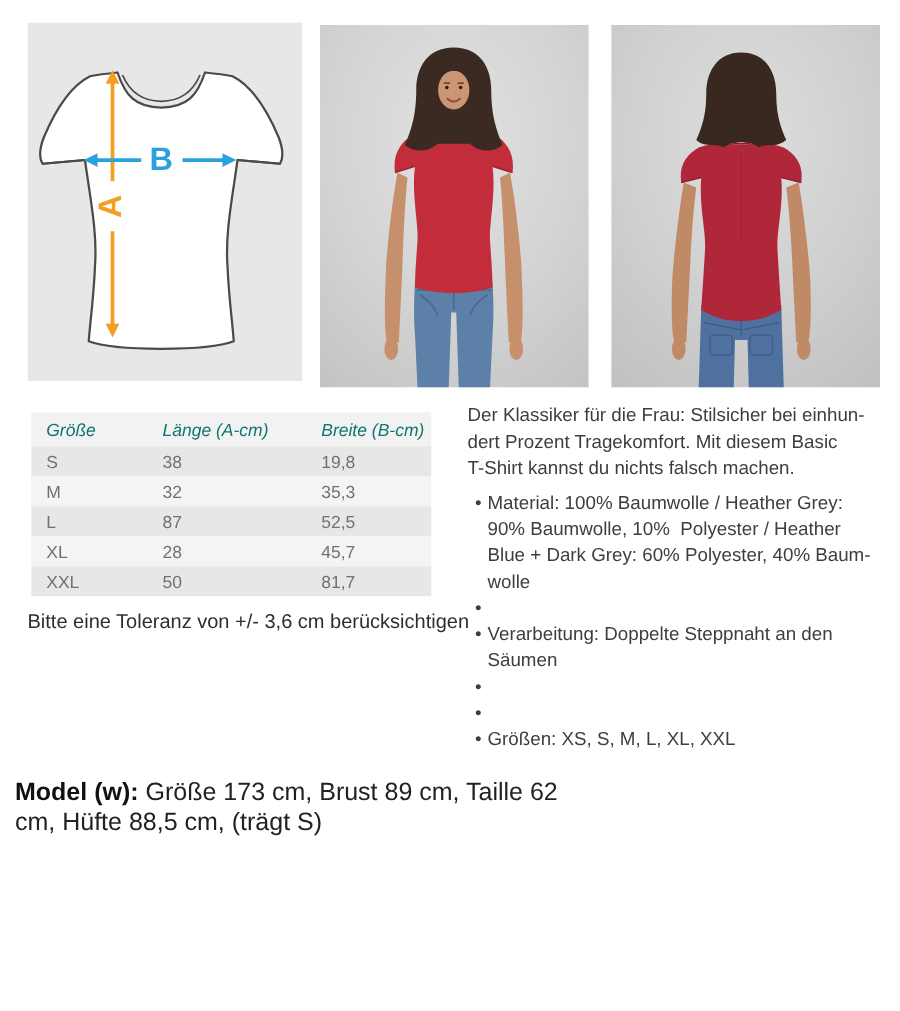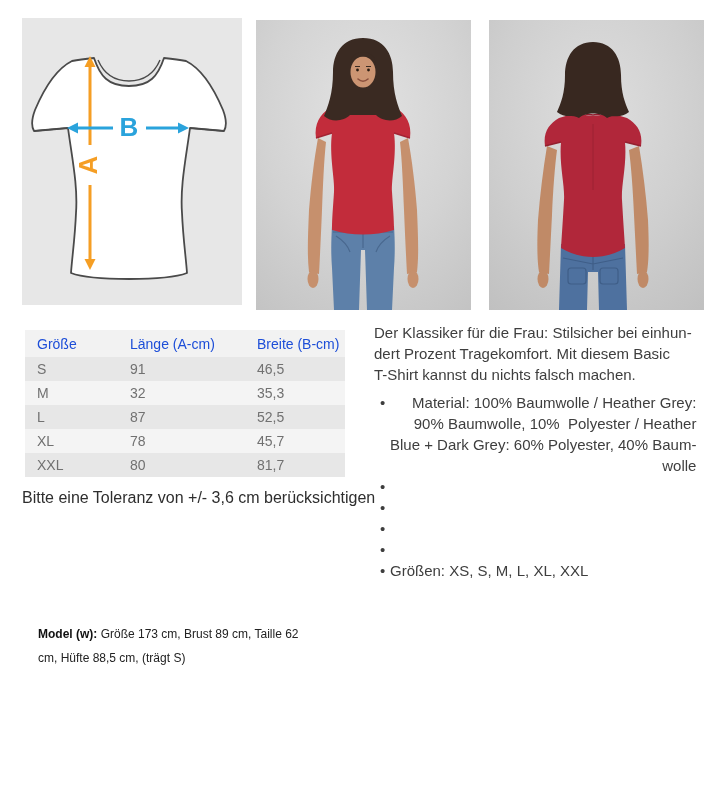--- a/index.html
+++ b/index.html
@@ -9,38 +9,38 @@
   
   .panel{position:absolute;top:18px;}
   .panel svg{display:block;}
   .diagram-panel{left:22px;width:220px;height:287px;}
   .photo-front{left:256px;top:20px;width:215px;height:290px;}
   .photo-back{left:489px;top:20px;width:215px;height:290px;}
 
   
   .size-table{position:absolute;left:25px;top:330px;width:320px;font-size:14px;}
   .trow{display:flex;align-items:center;height:24px;color:#717171;}
-  .trow.thead{height:27px;background:#f2f2f2;color:#1d4ed8;}
+  .trow.thead{height:27px;background:#f2f2f2;color:#0f766e;font-style:italic;}
   .trow.alt-a{background:#e7e7e7;}
   .trow.alt-b{background:#f4f4f4;}
   .c1{width:105px;padding-left:12px;box-sizing:border-box;}
   .c2{width:127px;}
   .c3{flex:1;}
 
   .tolerance-note{position:absolute;left:22px;top:489px;font-size:16px;color:#2e2e2e;white-space:pre;}
 
-  .model-info{position:absolute;left:38px;top:622px;font-size:12px;line-height:24px;color:#222;white-space:pre;}
+  .model-info{position:absolute;left:12px;top:622px;font-size:20px;line-height:24px;color:#222;white-space:pre;}
   .model-info strong{font-weight:bold;color:#111;}
 
   
   .desc-col{position:absolute;left:374px;top:322px;width:344px;color:#3e3e3e;font-size:15px;line-height:21px;}
   .desc-intro{white-space:pre;margin:0 0 7px 0;}
   .bullet-item{display:flex;}
   .bullet-marker{width:10px;margin-left:6px;flex:none;color:#3e3e3e;}
-  .bullet-text{white-space:pre;text-align:right;}
+  .bullet-text{white-space:pre;}
 </style>
 </head>
 <body>
 
 <div class="page">
 
   <div class="panel diagram-panel">
     <svg width="220" height="287" viewBox="0 0 220 287">
       <rect x="0" y="0" width="220" height="287" fill="#e7e7e7"></rect>
 
@@ -158,41 +158,41 @@
   </div>
 
   <div class="size-table">
     <div class="trow thead">
       <div class="c1">Größe</div>
       <div class="c2">Länge (A-cm)</div>
       <div class="c3">Breite (B-cm)</div>
     </div>
     <div class="trow alt-a">
       <div class="c1">S</div>
-      <div class="c2">91</div>
-      <div class="c3">46,5</div>
+      <div class="c2">38</div>
+      <div class="c3">19,8</div>
     </div>
     <div class="trow alt-b">
       <div class="c1">M</div>
       <div class="c2">32</div>
       <div class="c3">35,3</div>
     </div>
     <div class="trow alt-a">
       <div class="c1">L</div>
       <div class="c2">87</div>
       <div class="c3">52,5</div>
     </div>
     <div class="trow alt-b">
       <div class="c1">XL</div>
-      <div class="c2">78</div>
+      <div class="c2">28</div>
       <div class="c3">45,7</div>
     </div>
     <div class="trow alt-a">
       <div class="c1">XXL</div>
-      <div class="c2">80</div>
+      <div class="c2">50</div>
       <div class="c3">81,7</div>
     </div>
   </div>
 
   <div class="tolerance-note">Bitte eine Toleranz von +/- 3,6 cm berücksichtigen</div>
 
   <div class="model-info"><strong>Model (w):</strong><span> Größe 173 cm, Brust 89 cm, Taille 62
 cm, Hüfte 88,5 cm, (trägt S)</span></div>
 
   <div class="desc-col">
@@ -205,20 +205,22 @@
         <span class="bullet-text">Material: 100% Baumwolle / Heather Grey:
 90% Baumwolle, 10%  Polyester / Heather
 Blue + Dark Grey: 60% Polyester, 40% Baum-
 wolle</span>
       </div>
       <div class="bullet-item">
         <span class="bullet-marker">•</span>
       </div>
       <div class="bullet-item">
         <span class="bullet-marker">•</span>
+        <span class="bullet-text">Verarbeitung: Doppelte Steppnaht an den
+Säumen</span>
       </div>
       <div class="bullet-item">
         <span class="bullet-marker">•</span>
       </div>
       <div class="bullet-item">
         <span class="bullet-marker">•</span>
       </div>
       <div class="bullet-item">
         <span class="bullet-marker">•</span>
         <span class="bullet-text">Größen: XS, S, M, L, XL, XXL</span>

